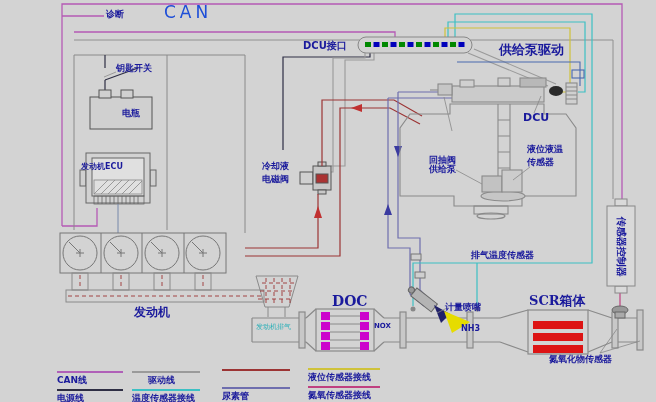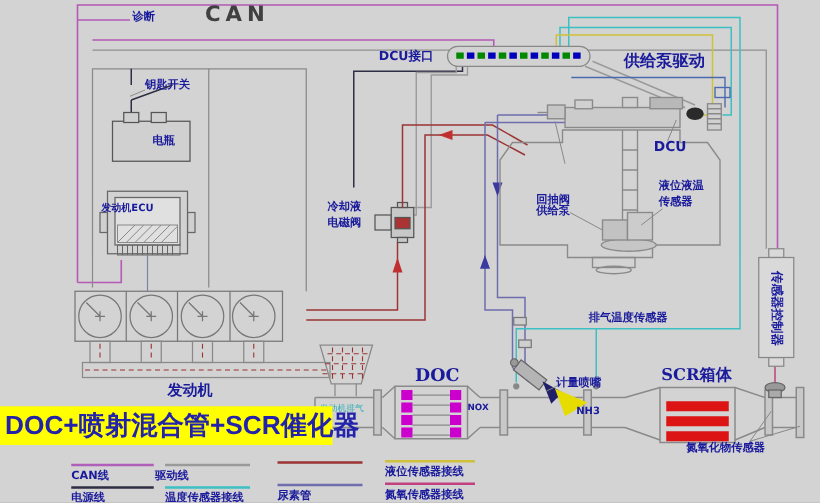--- a/index.html
+++ b/index.html
@@ -15,21 +15,21 @@
   .serif{font-family:"DejaVu Serif","Liberation Serif",serif;}
   .center{text-align:center;}
   .legend-line{position:absolute;height:2px;}
   .legend-text{position:absolute;color:#1a1a9c;font-weight:bold;font-size:9px;white-space:nowrap;}
   #banner{
     position:absolute;left:0;top:325px;width:262px;height:31px;
     background:#ffff00;color:#2222aa;font-weight:bold;font-size:21px;
     line-height:31px;padding-left:4px;font-family:"Liberation Sans",sans-serif;
     white-space:nowrap;
   }
-  #can-text{font-size:17px;font-weight:bold;color:#404040;letter-spacing:4px;}
+  #can-text{font-size:17px;font-weight:normal;color:#1d4ed8;letter-spacing:4px;}
   #controller-label{
     position:absolute;left:586px;top:241px;width:70px;text-align:center;
     transform:rotate(90deg);font-size:10px;
   }
 </style>
 </head>
 <body>
 
 <div id="stage">
 
@@ -291,27 +291,26 @@
 <div class="lbl" style="left:471px;top:250px;">排气温度传感器</div>
 <div class="lbl" style="left:256px;top:323px;font-size:7px;color:#2ab0b8;font-weight:normal;">发动机排气</div>
 <div class="lbl serif" style="left:332px;top:293px;font-size:14px;">DOC</div>
 <div class="lbl" style="left:374px;top:322px;font-size:7px;">NOX</div>
 <div class="lbl" style="left:445px;top:302px;">计量喷嘴</div>
 <div class="lbl" style="left:461px;top:324px;font-size:8px;">NH3</div>
 <div class="lbl serif" style="left:529px;top:294px;font-size:13px;">SCR箱体</div>
 <div class="lbl" style="left:549px;top:354px;">氮氧化物传感器</div>
 <div class="lbl" id="controller-label">传感器控制器</div>
 
-<div id="banner">DOC+喷射混合管+SCR催化器</div>
 
 <div>
   <div class="legend-line" style="left: 57px; top: 371px; width: 66px; background: rgb(176, 96, 184);"></div>
   <div class="legend-text" style="left:57px;top:374px;">CAN线</div>
   <div class="legend-line" style="left: 132px; top: 371px; width: 68px; background: rgb(154, 154, 154);"></div>
-  <div class="legend-text" style="left:124px;top:374px;">驱动线</div>
+  <div class="legend-text" style="left:148px;top:374px;">驱动线</div>
   <div class="legend-line" style="left: 222px; top: 369px; width: 68px; background: rgb(156, 52, 52);"></div>
   <div class="legend-text" style="left:222px;top:372px;margin-top:35px;">循环冷却液</div>
   <div class="legend-line" style="left: 308px; top: 368px; width: 72px; background: rgb(207, 194, 58);"></div>
   <div class="legend-text" style="left:308px;top:371px;">液位传感器接线</div>
   <div class="legend-line" style="left: 57px; top: 389px; width: 66px; background: rgb(46, 46, 68);"></div>
   <div class="legend-text" style="left:57px;top:392px;">电源线</div>
   <div class="legend-line" style="left: 132px; top: 389px; width: 68px; background: rgb(60, 192, 196);"></div>
   <div class="legend-text" style="left:132px;top:392px;">温度传感器接线</div>
   <div class="legend-line" style="left: 222px; top: 387px; width: 68px; background: rgb(110, 110, 174);"></div>
   <div class="legend-text" style="left:222px;top:390px;">尿素管</div>

